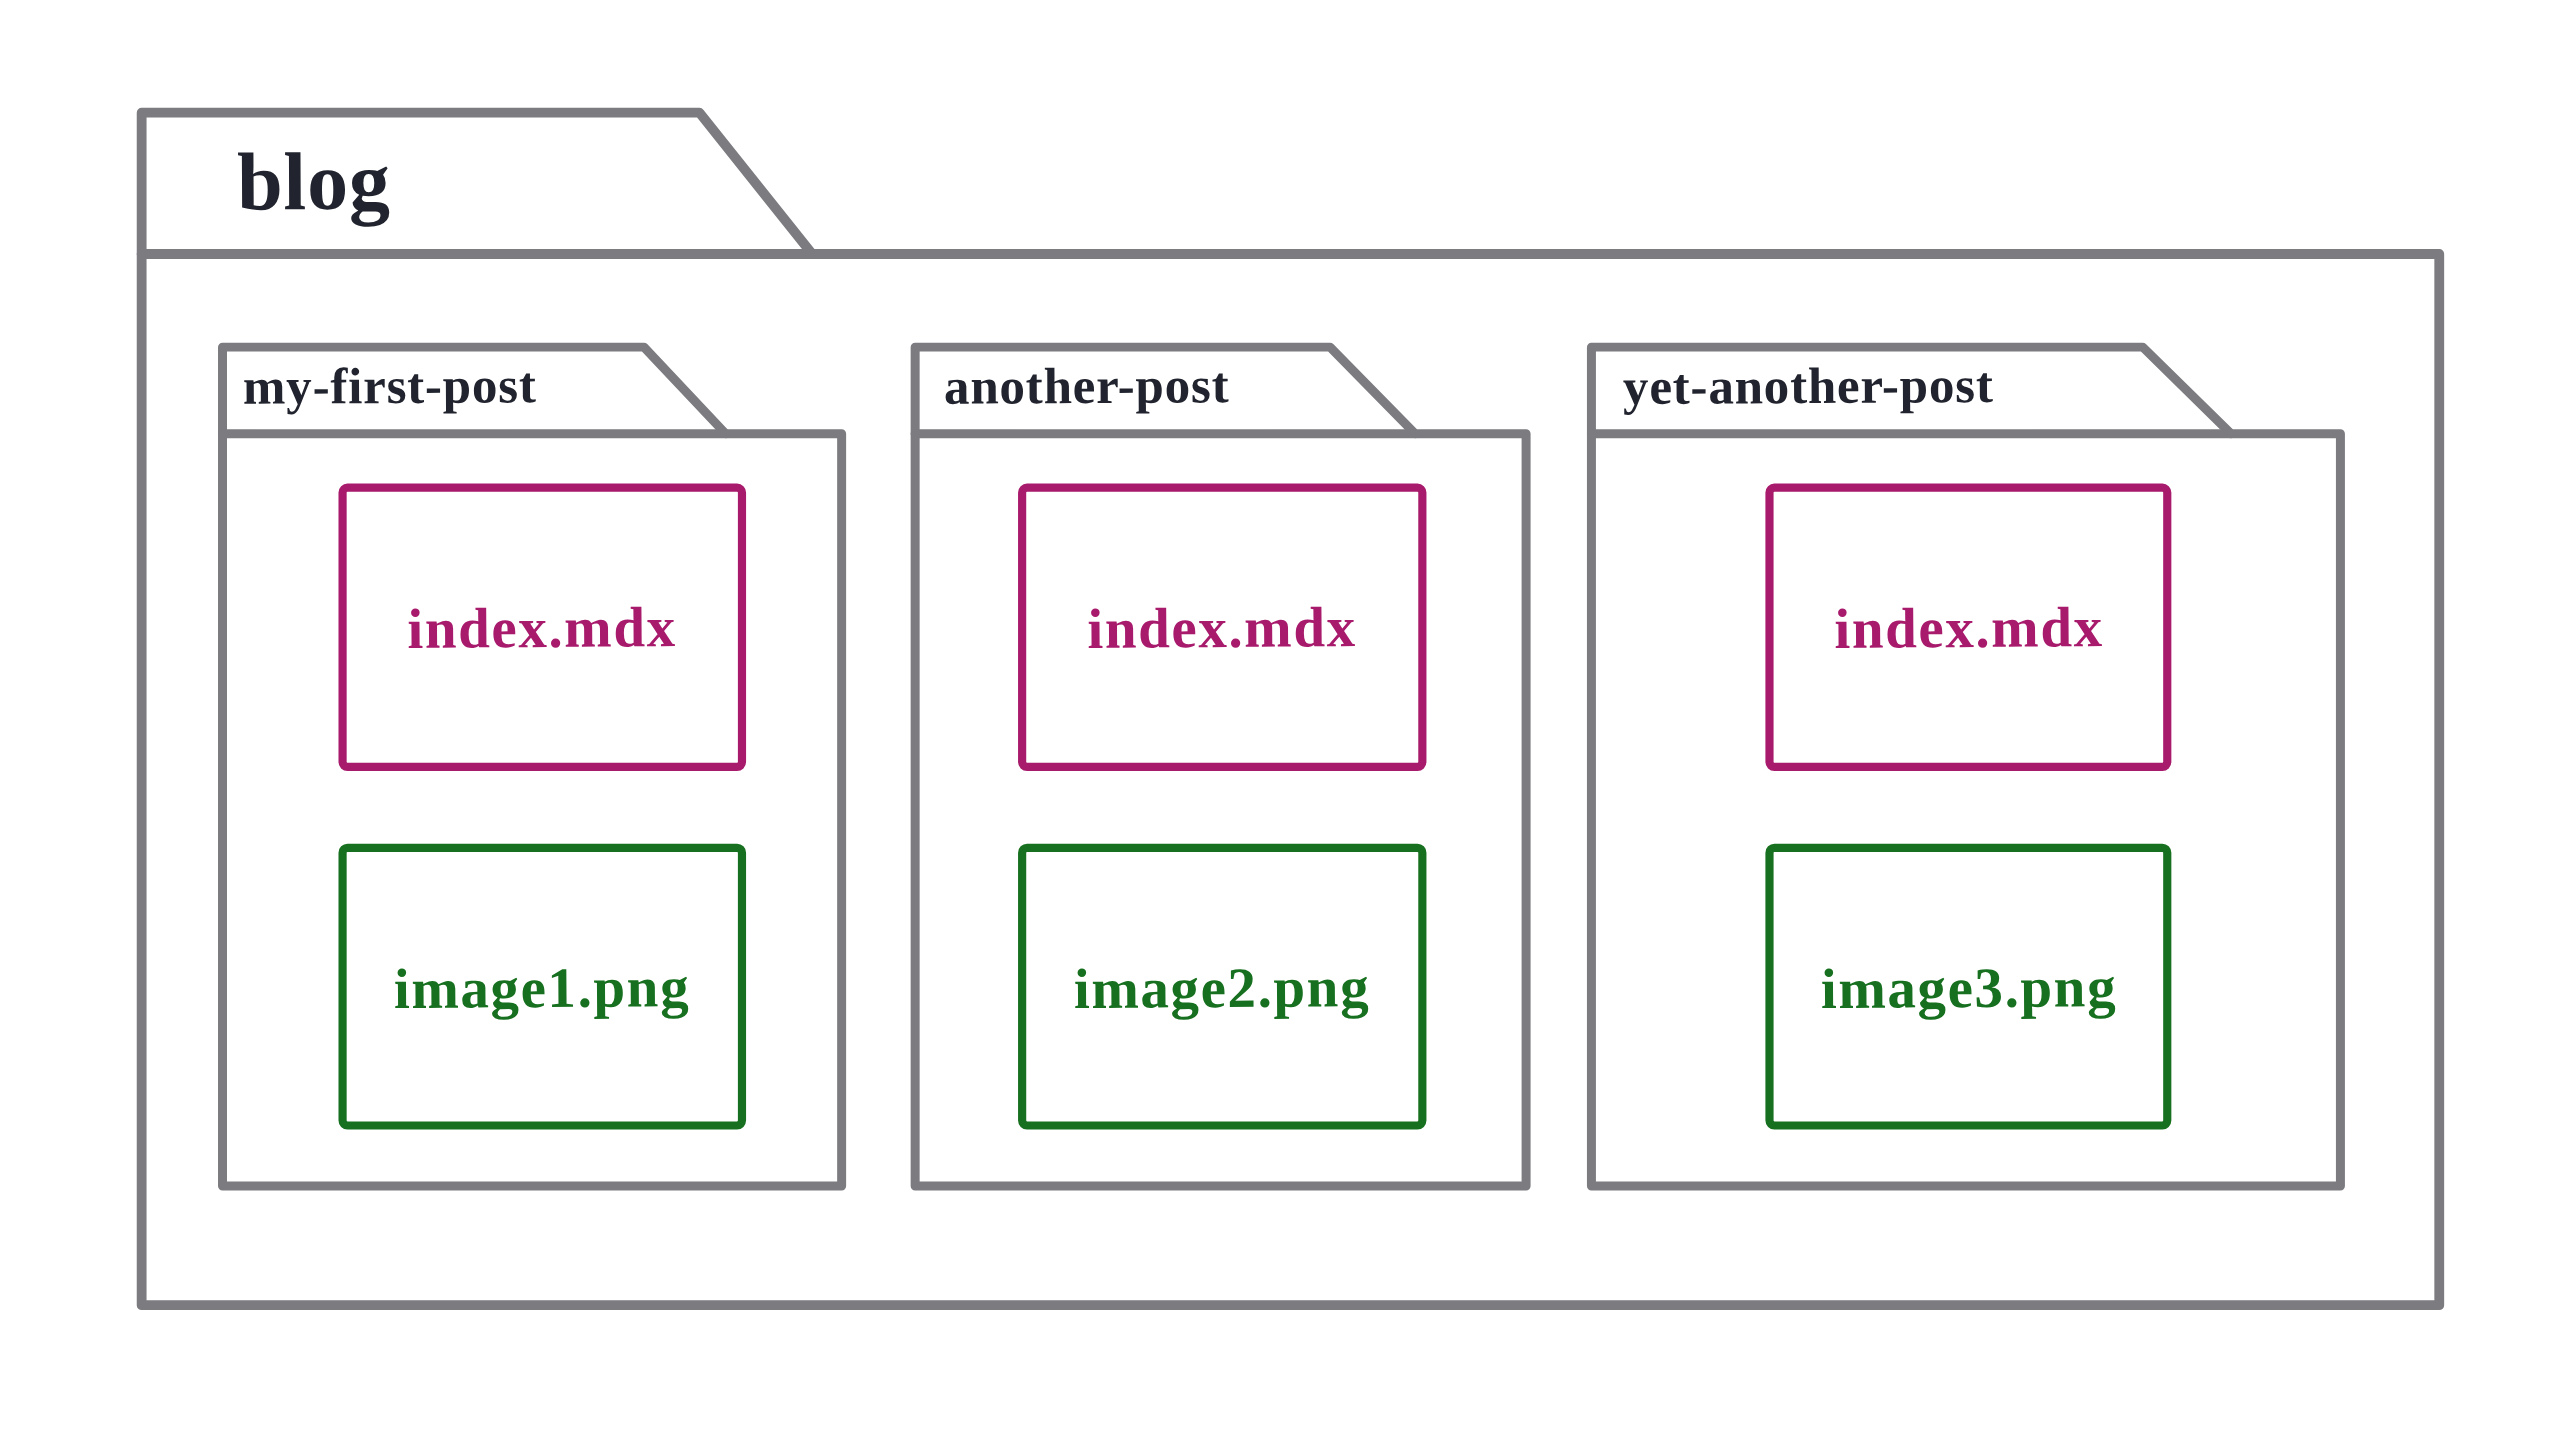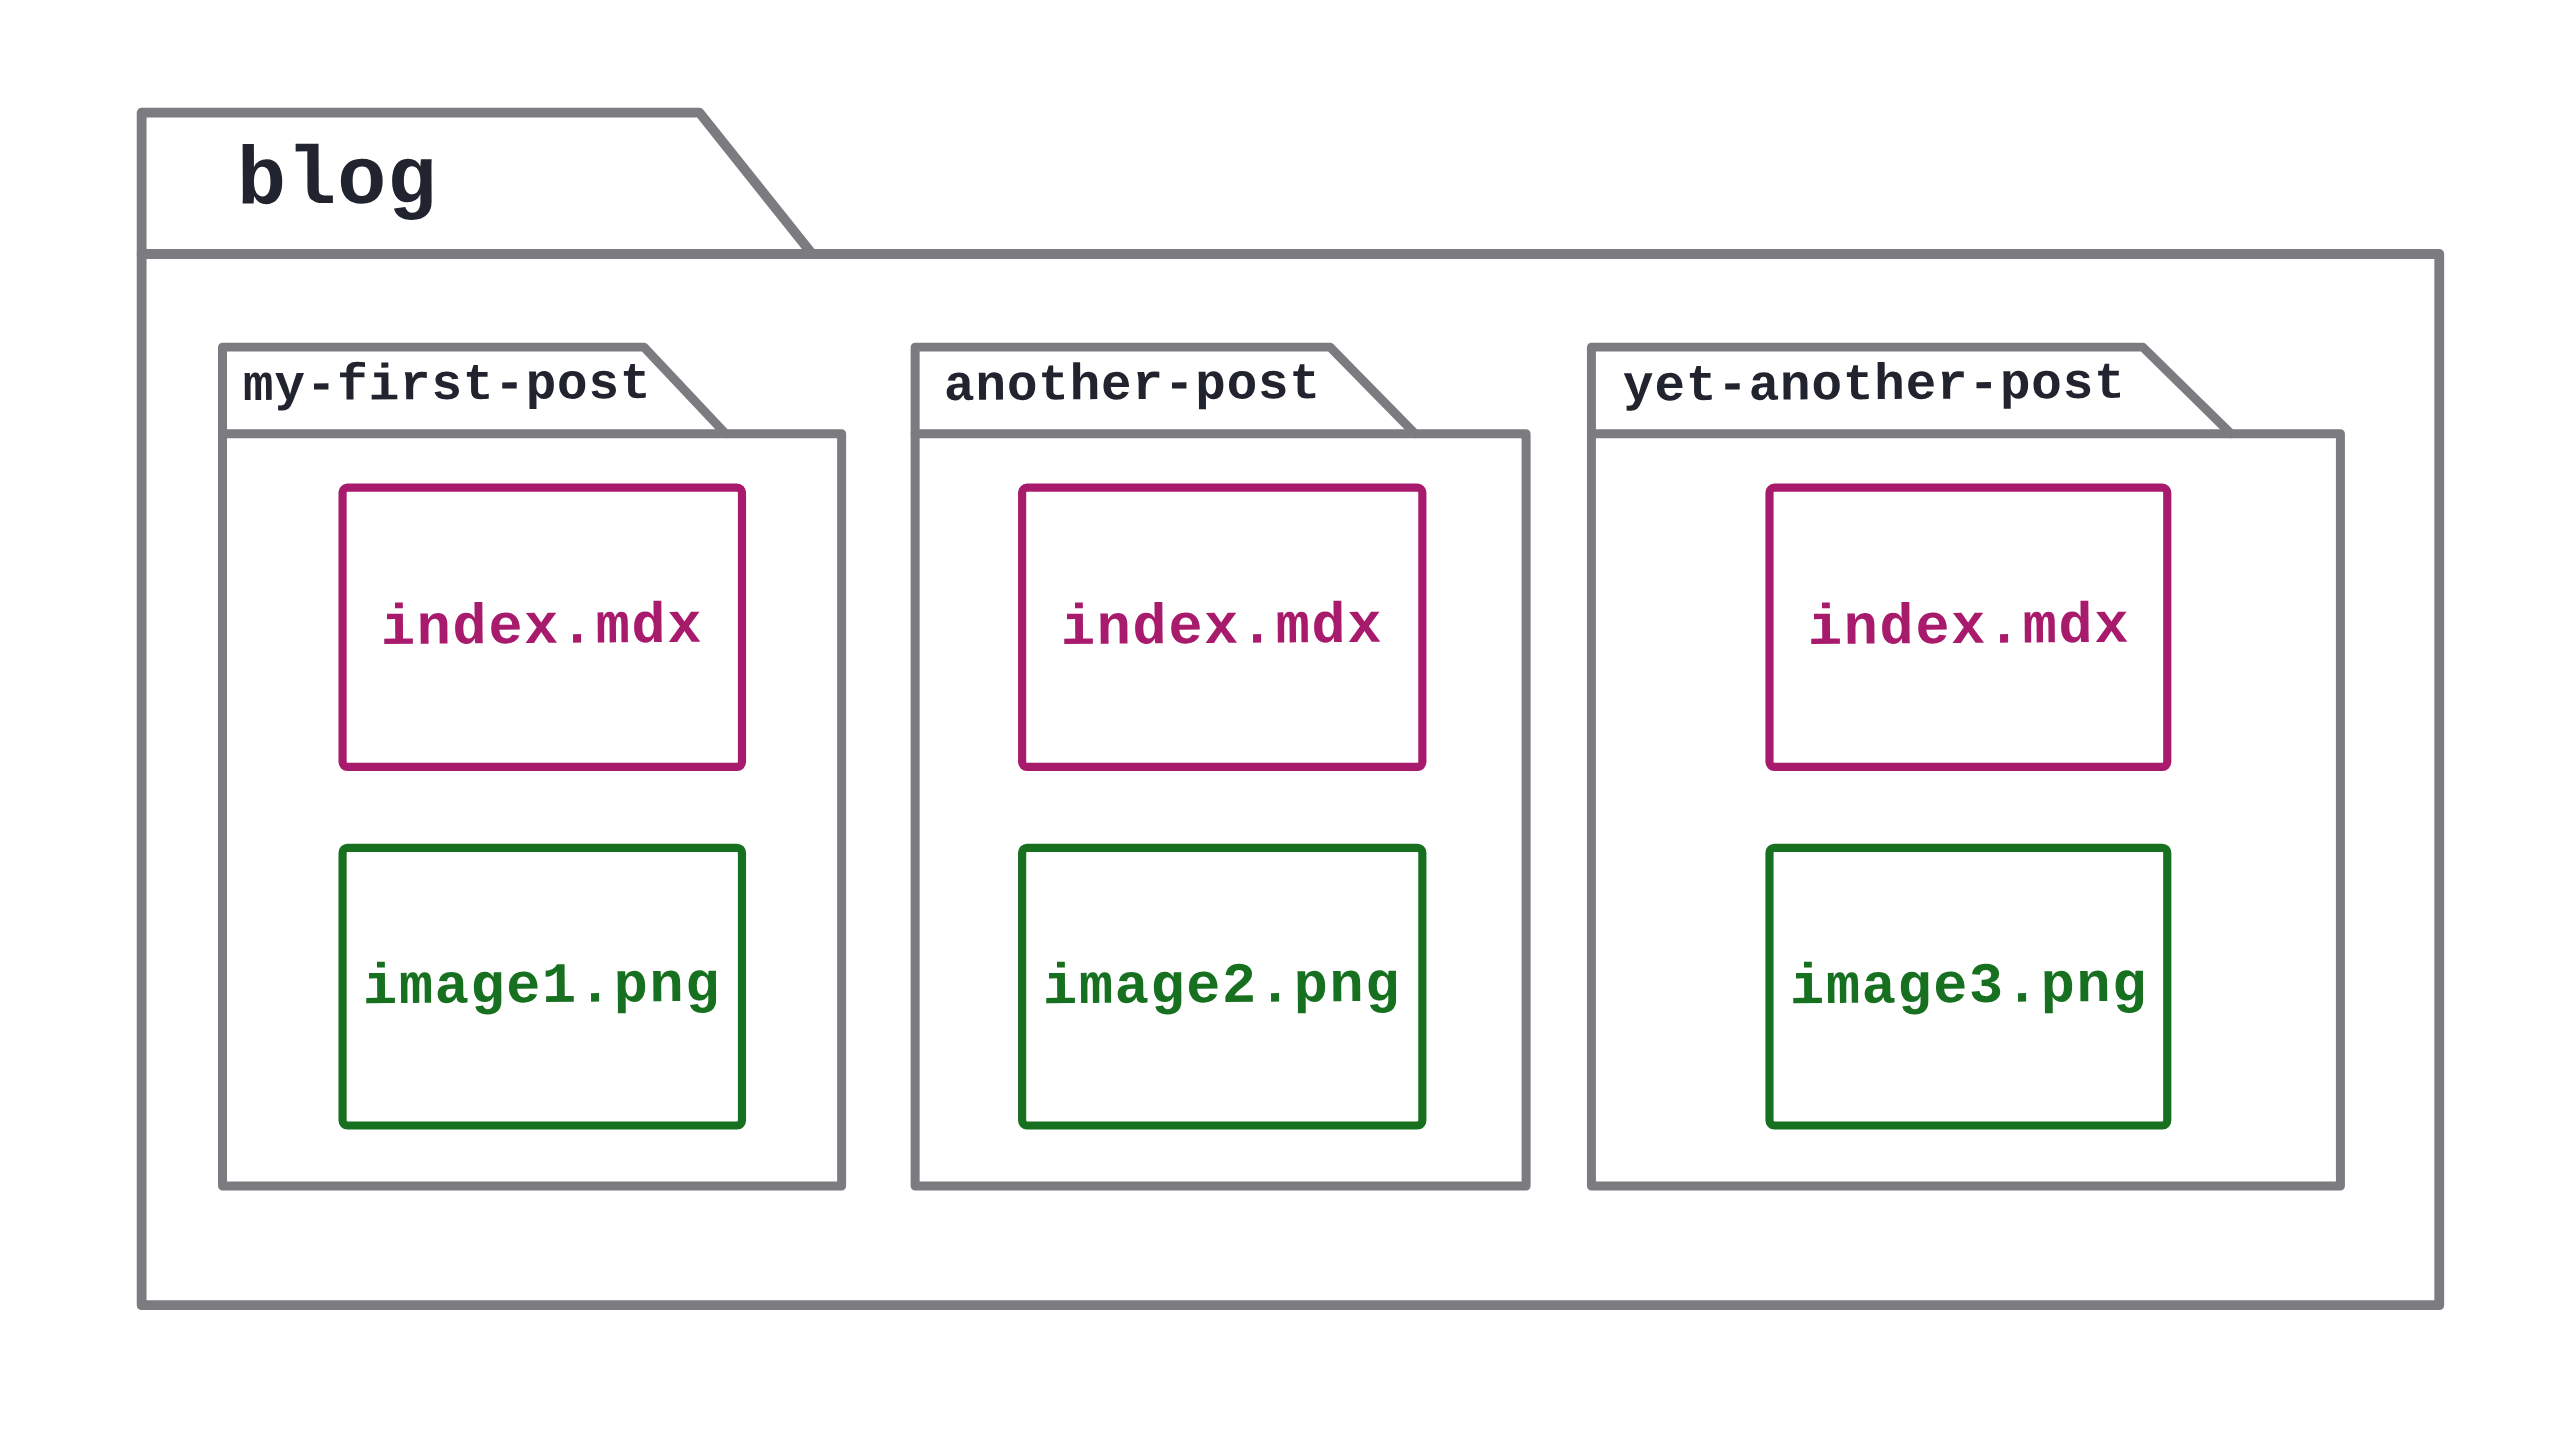--- a/index.html
+++ b/index.html
@@ -5,21 +5,21 @@
   html, body {
     margin: 0;
     padding: 0;
     background: #ffffff;
   }
   .canvas {
     position: relative;
     width: 2576px;
     height: 1431px;
     background: #ffffff;
-    font-family: Liberation Mono, monospace;
+    font-family: Liberation Serif, serif;
     overflow: hidden;
   }
   .diagram-svg {
     position: absolute;
     left: 0;
     top: 0;
     width: 2576px;
     height: 1431px;
   }
   .diagram-svg path, .diagram-svg rect {

